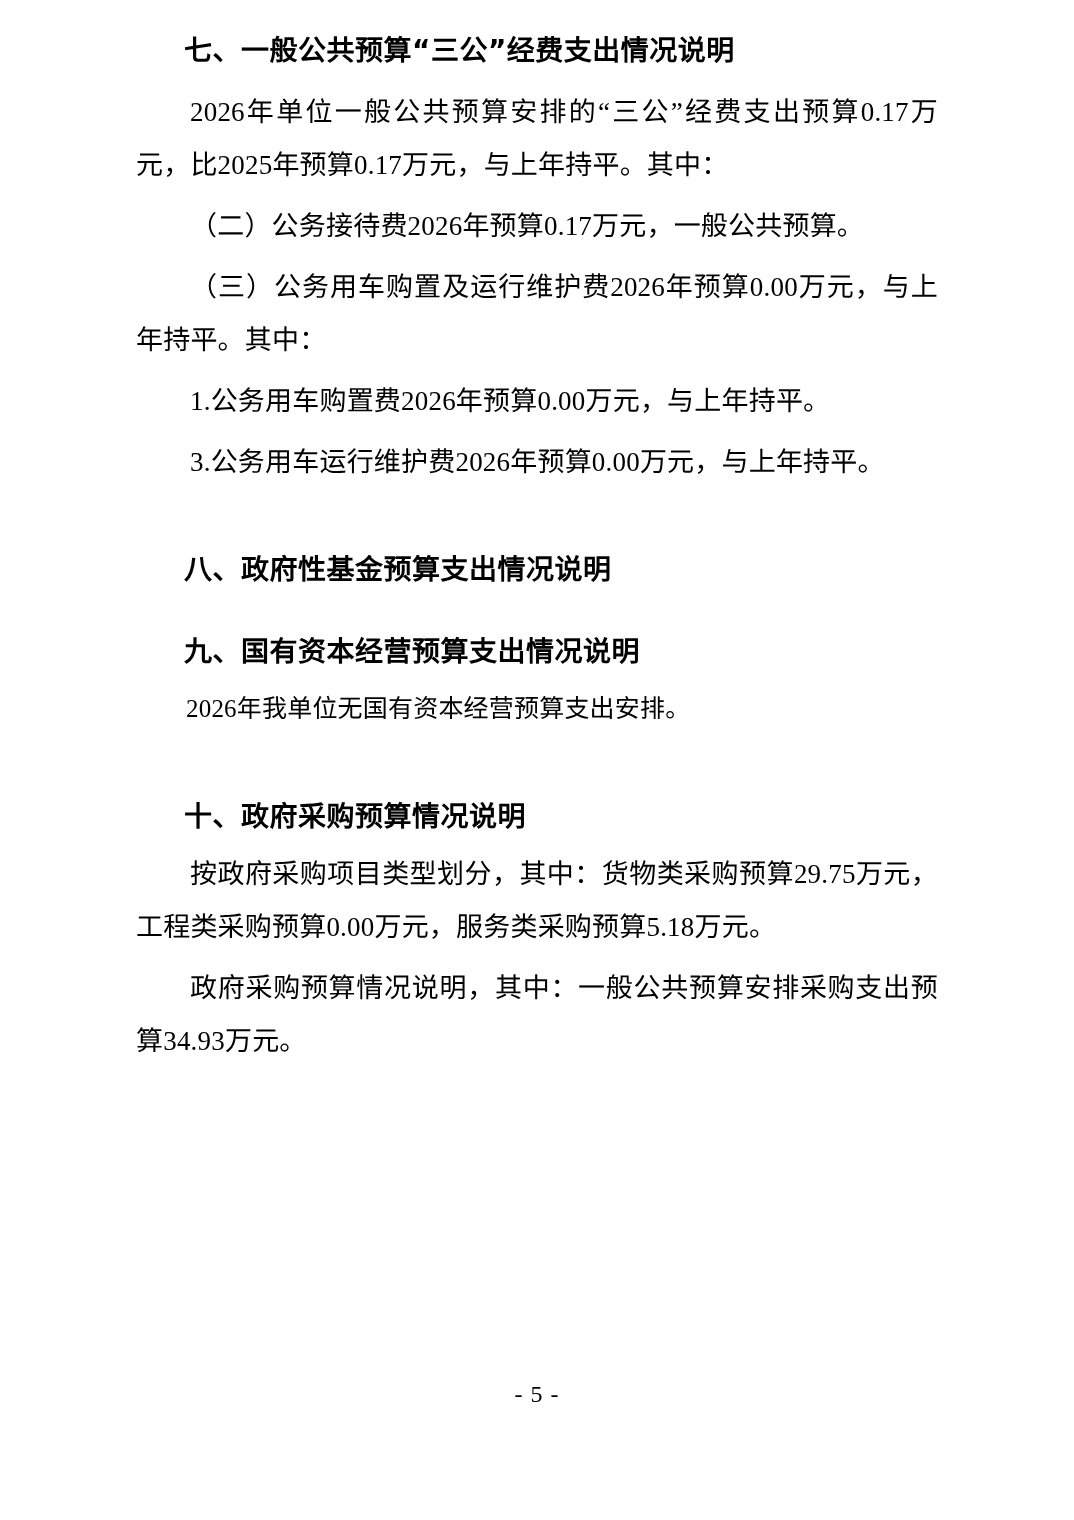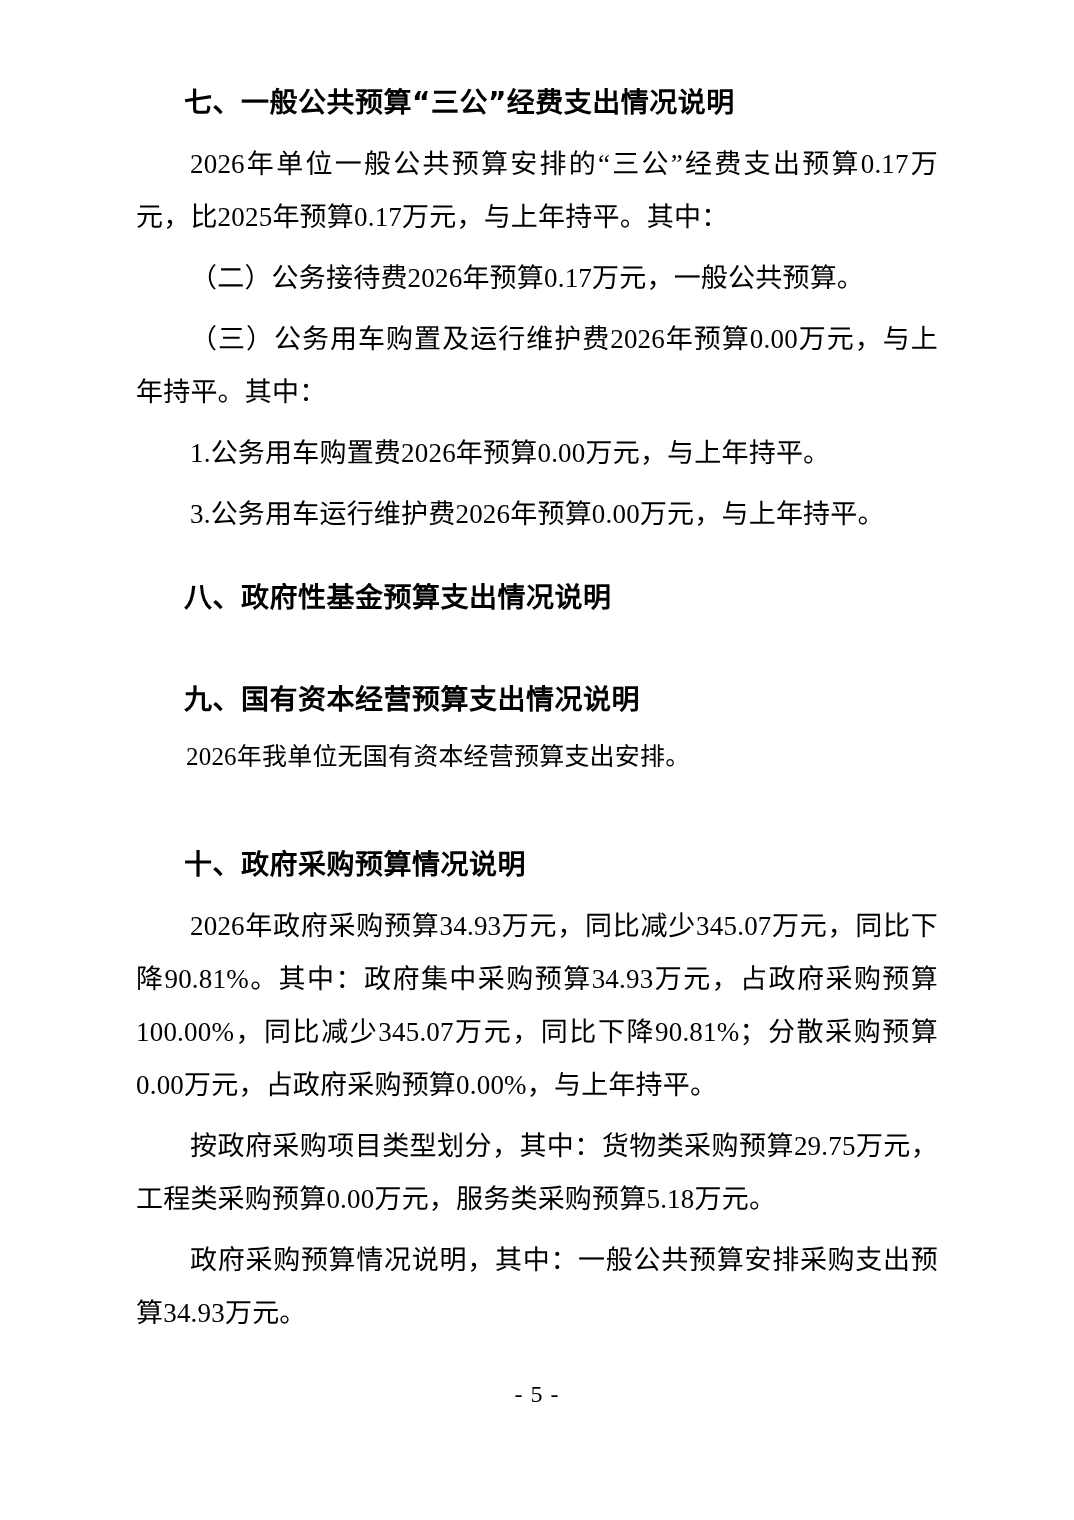--- a/index.html
+++ b/index.html
@@ -12,35 +12,35 @@
     height: 1520px;
     font-family: "Liberation Serif", "DejaVu Serif", serif;
     color: #000000;
     position: relative;
     overflow: hidden;
   }
   .page {
     box-sizing: border-box;
     width: 1074px;
     height: 1436px;
-    padding: 72px 128px 0 128px;
+    padding: 20px 128px 0 128px;
     position: relative;
   }
   .heading {
     font-family: "DejaVu Sans", "Liberation Sans", sans-serif;
     font-weight: bold;
     font-size: 28px;
     line-height: 1.5;
     letter-spacing: 0.5px;
     margin: 0 0 10px 0;
     text-indent: 56px;
   }
   .heading.h-seven { margin-top: 10px; }
-  .heading.h-eight { margin-top: 36px; }
-  .heading.h-nine { margin-top: 60px; }
+  .heading.h-eight { margin-top: 60px; }
+  .heading.h-nine { margin-top: 40px; }
   .heading.h-ten { margin-top: 61px; }
 
   .para {
     font-size: 27px;
     line-height: 53px;
     text-align: justify;
     text-justify: inter-ideograph;
     text-indent: 54px;
     margin: 8px;
     letter-spacing: 0.2px;
@@ -83,21 +83,20 @@
 
   <h2 class="heading h-eight">八、政府性基金预算支出情况说明</h2>
 
 
   <h2 class="heading h-nine">九、国有资本经营预算支出情况说明</h2>
 
   <p class="para small">2026年我单位无国有资本经营预算支出安排。</p>
 
   <h2 class="heading h-ten">十、政府采购预算情况说明</h2>
 
-  <p class="para gap-top">2026年政府采购预算34.93万元，同比减少345.07万元，同比下降90.81%。其中：政府集中采购预算34.93万元，占政府采购预算100.00%，同比减少345.07万元，同比下降90.81%；分散采购预算0.00万元，占政府采购预算0.00%，与上年持平。</p>
 
   <p class="para">按政府采购项目类型划分，其中：货物类采购预算29.75万元，工程类采购预算0.00万元，服务类采购预算5.18万元。</p>
 
   <p class="para">政府采购预算情况说明，其中：一般公共预算安排采购支出预算34.93万元。</p>
 
   <div class="footer">- 5 -</div>
 
 </div>
 
 </body></html>

